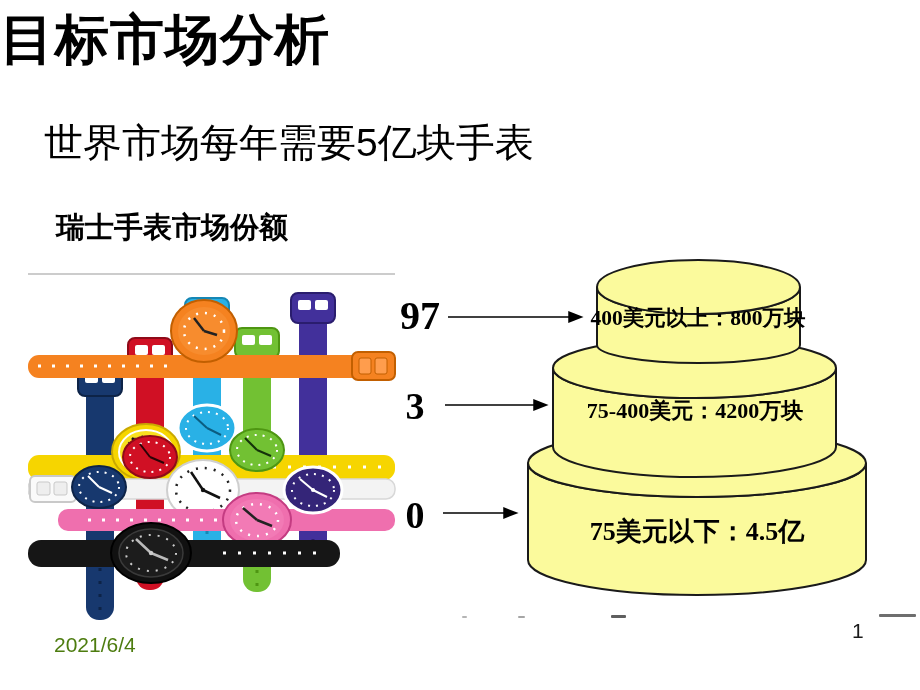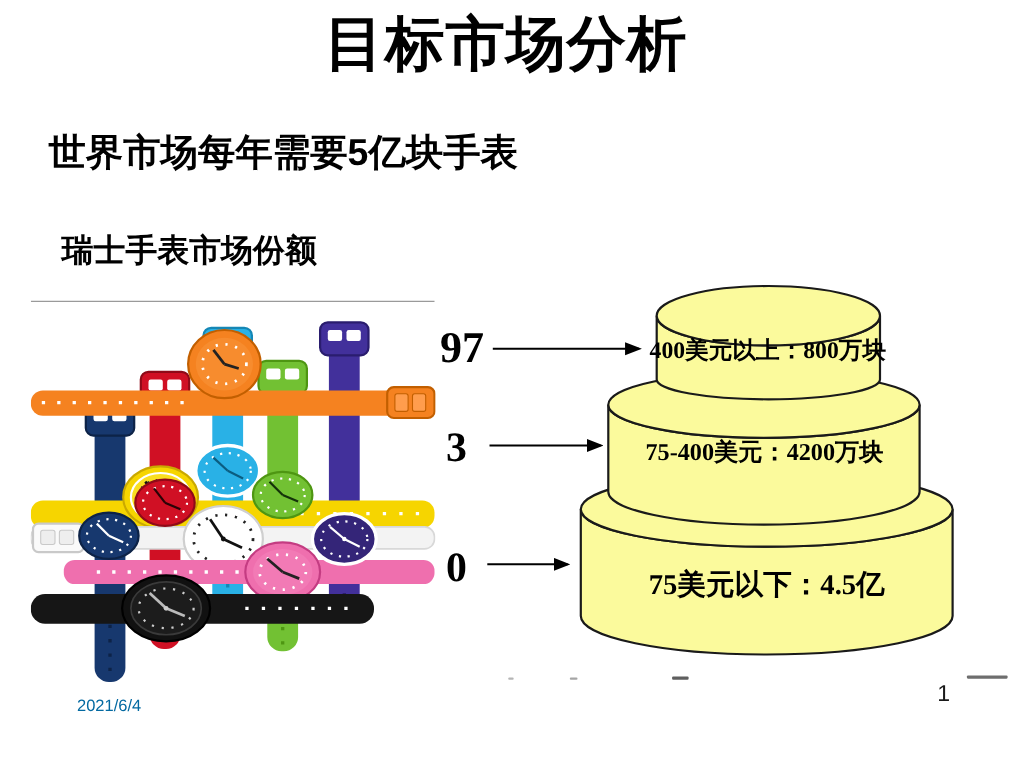--- a/index.html
+++ b/index.html
@@ -1,22 +1,22 @@
 <!DOCTYPE html>
 <html><head>
 <meta charset="utf-8">
 <style>
   html,body{margin:0;padding:0;}
   body{width:920px;height:690px;background:#ffffff;position:relative;overflow:hidden;
        font-family:"Liberation Sans","DejaVu Sans",sans-serif;color:#000;}
-  .title{position:absolute;top:4px;left:0;width:920px;text-align:center;
+  .title{position:absolute;top:4px;left:0;width:920px;
          font-size:54px;font-weight:bold;letter-spacing:1px;}
-  .line1{position:absolute;left:44px;top:116px;font-size:34px;font-weight:700;}
+  .line1{position:absolute;left:44px;top:116px;font-size:39px;font-weight:400;}
   .line2{position:absolute;left:56px;top:208px;font-size:29px;font-weight:600;}
-  .footer-date{position:absolute;left:70px;top:633px;font-size:15px;color:#0369a1;}
+  .footer-date{position:absolute;left:54px;top:633px;font-size:21px;color:#4d7c0f;}
   .page-number{position:absolute;left:852px;top:619px;font-size:21px;color:#1a1a1a;}
   .dash{position:absolute;border-radius:1px;}
   svg{position:absolute;}
   .serif-bold{font-family:"Liberation Serif","DejaVu Serif",serif;font-weight:bold;fill:#000;}
 </style>
 </head>
 <body>
 
 <div class="slide">
 

